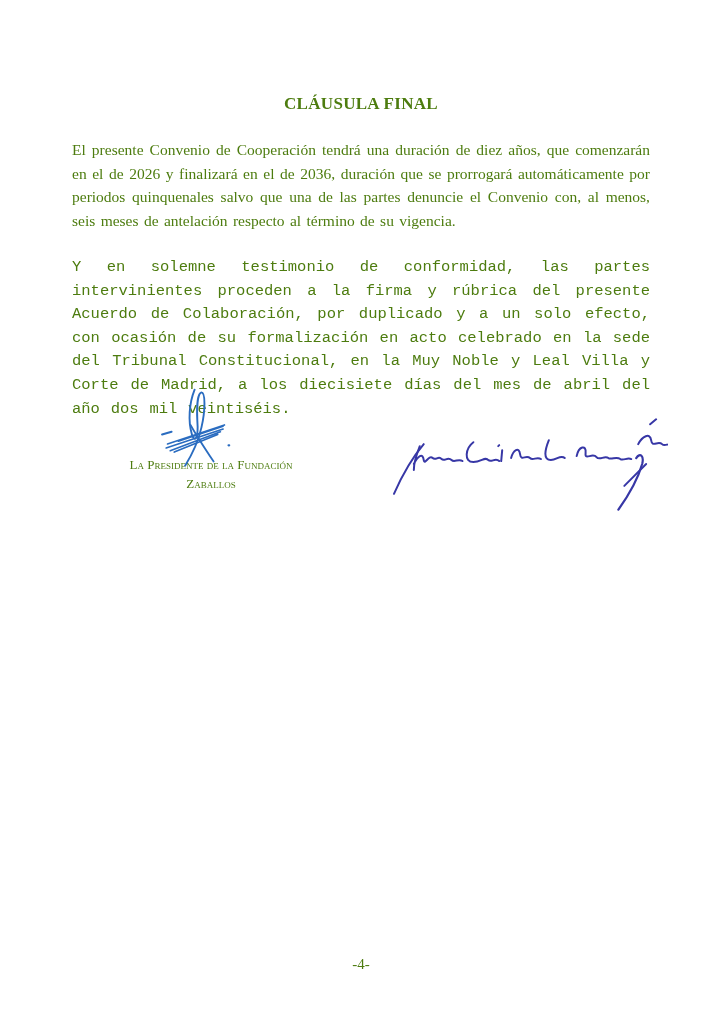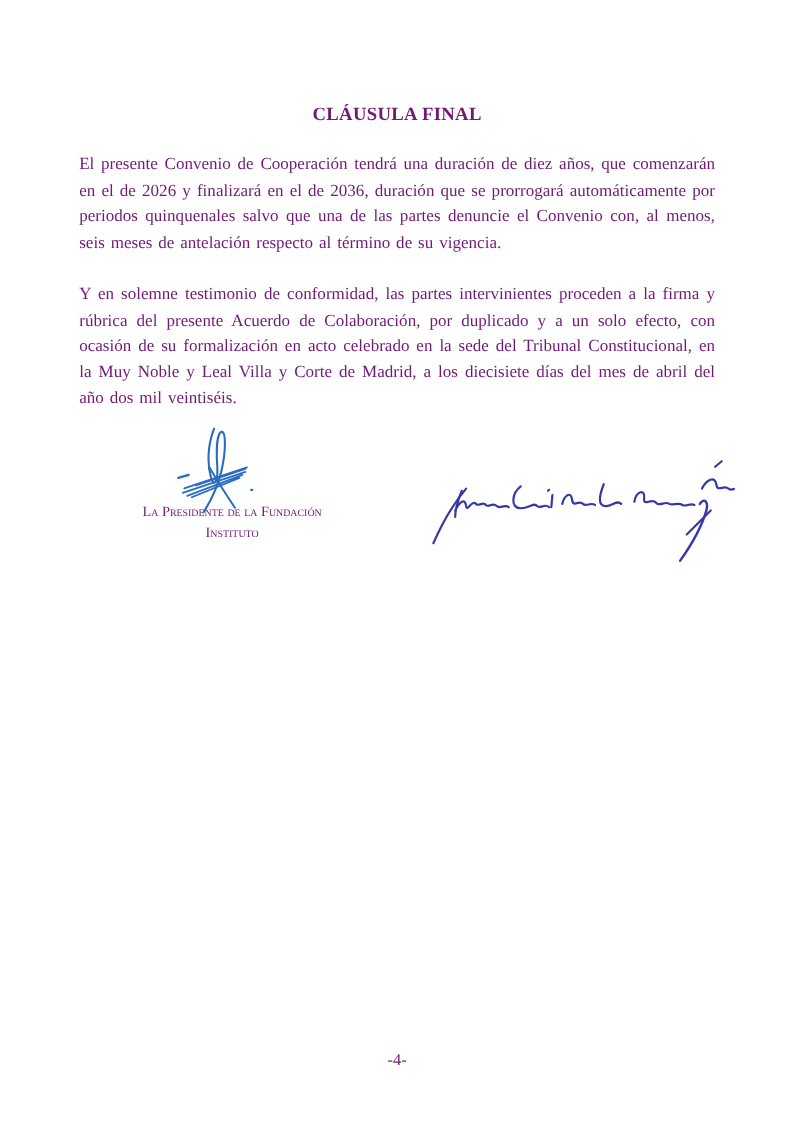--- a/index.html
+++ b/index.html
@@ -2,21 +2,21 @@
 <html><head>
 <meta charset="utf-8">
 <style>
   html, body { margin: 0; padding: 0; background: #ffffff; }
   .page {
     position: relative;
     width: 722px;
     height: 1024px;
     background: #ffffff;
     font-family: "Liberation Serif", serif;
-    color: #701a75;
+    color: #4d7c0f;
     overflow: hidden;
   }
   .doc-title {
     position: absolute;
     top: 94px; left: 0; right: 0;
     text-align: center;
     font-size: 17px;
     font-weight: bold;
     letter-spacing: 0.3px;
     margin: 0;
@@ -25,21 +25,21 @@
     position: absolute;
     left: 72px;
     width: 578px;
     margin: 0;
     font-size: 15.5px;
     line-height: 23.6px;
     text-align: justify;
     word-spacing: 1.5px;
   }
   .par-1 { top: 138px; font-family: Liberation Serif, serif; }
-  .par-2 { top: 256px; }
+  .par-2 { top: 256px; font-family: Liberation Mono, monospace; }
   .sig-art { position: absolute; z-index: 2; pointer-events: none; }
   .sig-art-left  { top: 372px; left: 158px; }
   .sig-art-right { top: 418px; left: 390px; }
   .sig-caption {
     position: absolute;
     top: 455px;
     width: 300px;
     text-align: center;
     font-variant: small-caps;
     font-size: 13px;
@@ -90,19 +90,19 @@
         <path stroke-width="2" d="M188 38 C190 28 198 26 197 35 C196 43 204 34 208 39 C211 43 216 37 220 40 C223 42 228 38 232 41 C235 43 239 39 243 41"></path>
         <path stroke-width="2.2" d="M248 40 C252 34 256 38 254 46 C250 60 240 78 230 92"></path>
         <path stroke-width="2" d="M236 68 C244 60 252 52 258 46"></path>
         <path stroke-width="2" d="M250 26 C254 18 262 14 263 22 C264 30 270 22 274 26 C277 29 281 24 284 27 M262 6 L268 1"></path>
       </g>
     </svg>
   </div>
 
   <div class="sig-caption sig-caption-left">
     <span>La Presidente de la Fundación</span>
-    <span>Instituto</span>
+    <span>Zaballos</span>
   </div>
 
 
   <div class="page-number">-4-</div>
 
 </div>
 
 </body></html>

